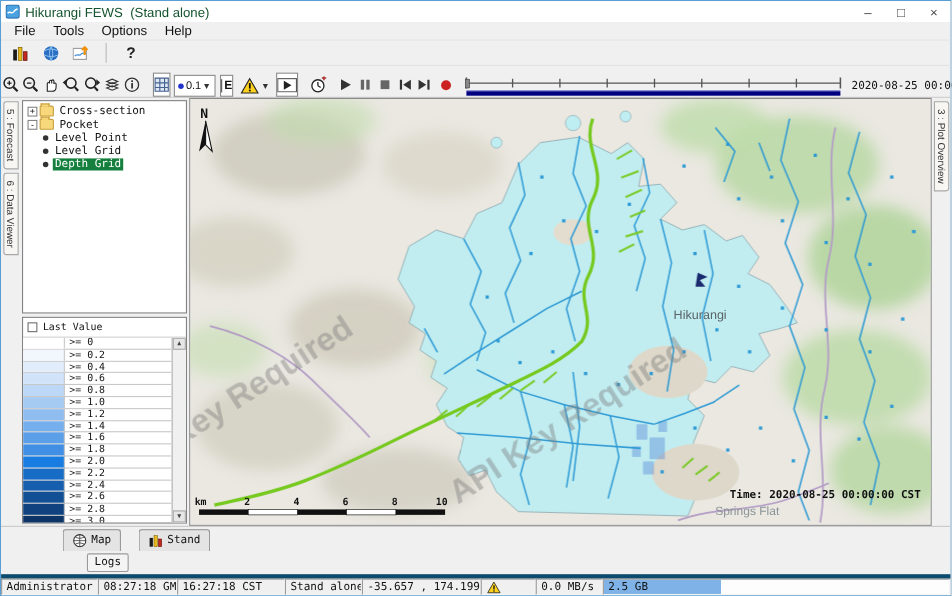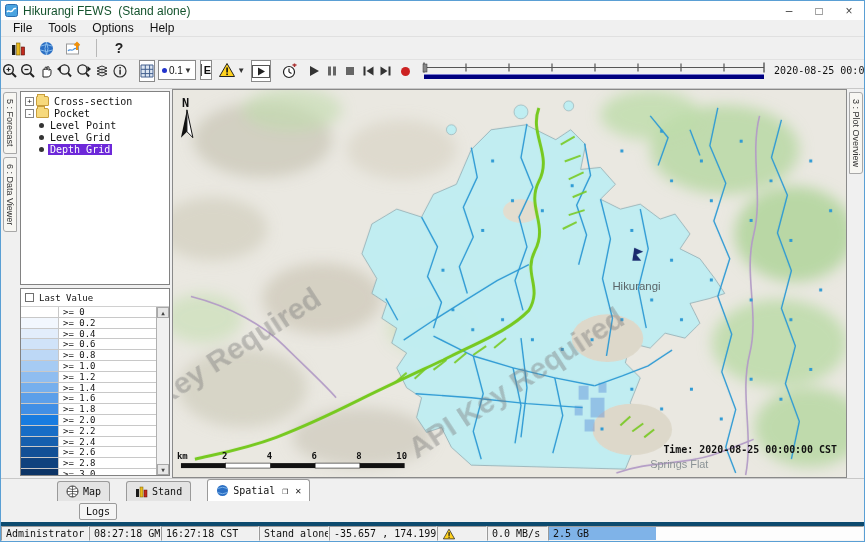--- a/index.html
+++ b/index.html
@@ -13,21 +13,21 @@
   .title-text { font-size:12px; color:#14532d; white-space:pre; }
   .win-controls { margin-left:auto; display:flex; height:100%; }
   .win-btn { width:30px; height:100%; display:flex; align-items:center; justify-content:center; color:#444; font-size:12px; }
 
   
   .menubar { height:17px; background:#f0f0f0; display:flex; align-items:center; padding-left:4px; border-bottom:1px solid #e0e0e0; flex:0 0 auto; }
   .menu-item { padding:1px 8px; }
 
   
   .toolbar1 { height:22px; display:flex; align-items:center; gap:6px; padding-left:6px; background:#f0f0f0; flex:0 0 auto; }
-  .toolbar2 { height:30px; display:flex; align-items:flex-start; background:#f0f0f0; border-top:1px solid #e2e2e2; border-bottom:1px solid #c8c8c8; flex:0 0 auto; }
+  .toolbar2 { height:30px; display:flex; align-items:flex-end; background:#f0f0f0; border-top:1px solid #e2e2e2; border-bottom:1px solid #c8c8c8; flex:0 0 auto; }
   .tb-btn { width:22px; height:22px; display:flex; align-items:center; justify-content:center; border:1px solid transparent; }
   .tb-sep { width:1px; height:18px; background:#b8b8b8; margin:0 5px; }
   .boxed { border:1px solid #8a8a8a; background:#fff; }
   .help-q { font-weight:bold; font-size:14px; color:#222; }
   .dd-caret { font-size:8px; color:#333; margin-left:1px; }
   .threshold-btn { display:flex; align-items:center; height:20px; padding:0 3px; border:1px solid #8a8a8a; background:#fff; font-size:10px; }
   .blue-dot { width:5px; height:5px; border-radius:50%; background:#2233cc; margin-right:2px; }
   .warn-btn { display:flex; align-items:center; height:20px; padding:0 2px; }
 
   
@@ -41,21 +41,21 @@
   .vstrip-right .vtab { border-radius:0 3px 3px 0; }
 
   .left-panel { width:154px; display:flex; flex-direction:column; background:#f0f0f0; padding:2px; flex:0 0 auto; }
   .tree-box { flex:1 1 auto; background:#fff; border:1px solid #828282; overflow:hidden; font-family:"DejaVu Sans Mono", monospace; font-size:10px; padding:3px 0 0 4px; }
   .tree-row { display:flex; align-items:center; height:12px; white-space:nowrap; }
   .expander { width:9px; height:9px; border:1px solid #848484; background:#fff; font-size:8px; line-height:7px; text-align:center; margin-right:2px; flex:0 0 auto; font-family:"Liberation Sans",sans-serif; }
   .folder { width:13px; height:10px; background:#f7d97c; border:1px solid #c89e3c; border-radius:1px 2px 1px 1px; margin-right:3px; flex:0 0 auto; position:relative; }
   .folder::before { content:""; position:absolute; top:-3px; left:0; width:6px; height:2px; background:#f7d97c; border:1px solid #c89e3c; border-bottom:none; }
   .bullet { width:5px; height:5px; border-radius:50%; background:#333; margin:0 4px 0 14px; flex:0 0 auto; }
   .tree-label { padding:0 2px; }
-  .tree-row.selected .tree-label { background:#6d28d9; color:#fff; }
+  .tree-row.selected .tree-label { background:#15803d; color:#fff; }
 
   .legend-box { height:188px; margin-top:3px; background:#fff; border:1px solid #828282; font-family:"DejaVu Sans Mono", monospace; font-size:9px; display:flex; flex-direction:column; }
   .legend-head { height:17px; display:flex; align-items:center; padding-left:4px; flex:0 0 auto; }
   .cb { width:9px; height:9px; border:1px solid #707070; background:#fff; margin-right:5px; }
   .legend-body { flex:1 1 auto; display:flex; overflow:hidden; border-top:1px solid #d0d0d0; }
   .legend-rows { flex:1 1 auto; overflow:hidden; }
   .legend-row { display:flex; height:10.8px; border-bottom:1px solid #c8c8c8; }
   .swatch { width:38px; border-right:1px solid #c8c8c8; flex:0 0 auto; }
   .legend-label { padding-left:4px; line-height:10.5px; }
   .vscroll { width:13px; background:#f0f0f0; border-left:1px solid #b0b0b0; display:flex; flex-direction:column; justify-content:space-between; flex:0 0 auto; }
@@ -521,29 +521,20 @@
       <span>Map</span>
     </div>
     <div class="btab">
       <svg width="13" height="13" viewBox="0 0 13 13">
         <rect x="1" y="4" width="3" height="8" fill="#1a1a1a"></rect>
         <rect x="5" y="2" width="3" height="10" fill="#e8b91d" stroke="#7a5c00" stroke-width="0.5"></rect>
         <rect x="9" y="5" width="3" height="7" fill="#c22a1e" stroke="#5c0f08" stroke-width="0.5"></rect>
       </svg>
       <span>Stand</span>
     </div>
-    <div class="btab active">
-      <svg width="13" height="13" viewBox="0 0 13 13">
-        <circle cx="6.5" cy="6.5" r="5.5" fill="#2b6fc4"></circle>
-        <path d="M1.5,4.5 Q6.5,2 11.5,4.5 M1.5,8.5 Q6.5,11 11.5,8.5" stroke="#8fc1ee" stroke-width="0.8" fill="none"></path>
-      </svg>
-      <span>Spatial</span>
-      <span class="tab-ctl">❐</span>
-      <span class="tab-ctl">✕</span>
-    </div>
   </div>
   <div class="logs-row">
     <div class="logs-btn">
       <span>Logs</span>
     </div>
   </div>
 
   <div class="statusbar">
     <div class="sb-cell" style="width:88px">Administrator</div>
     <div class="sb-cell" style="width:72px">08:27:18 GMT</div>

